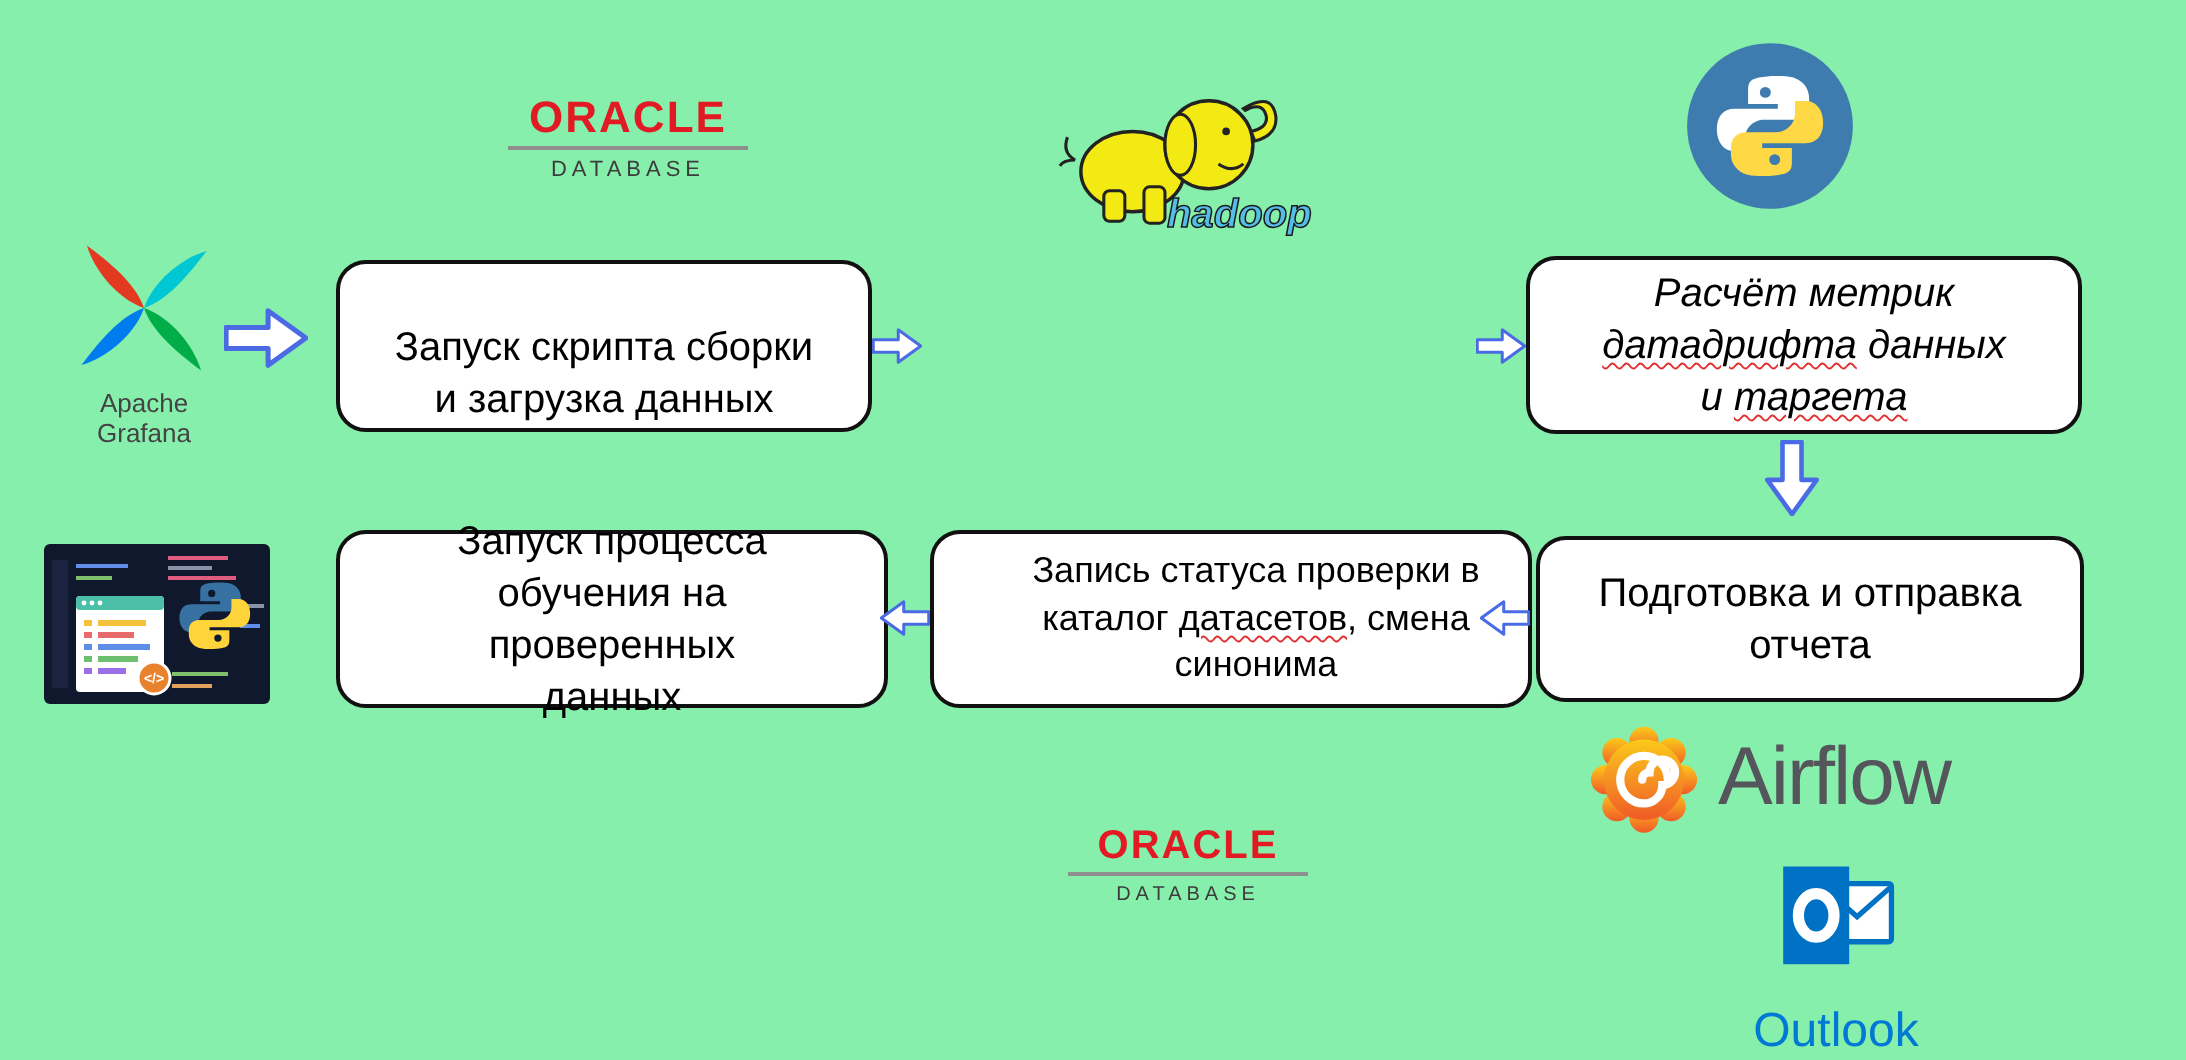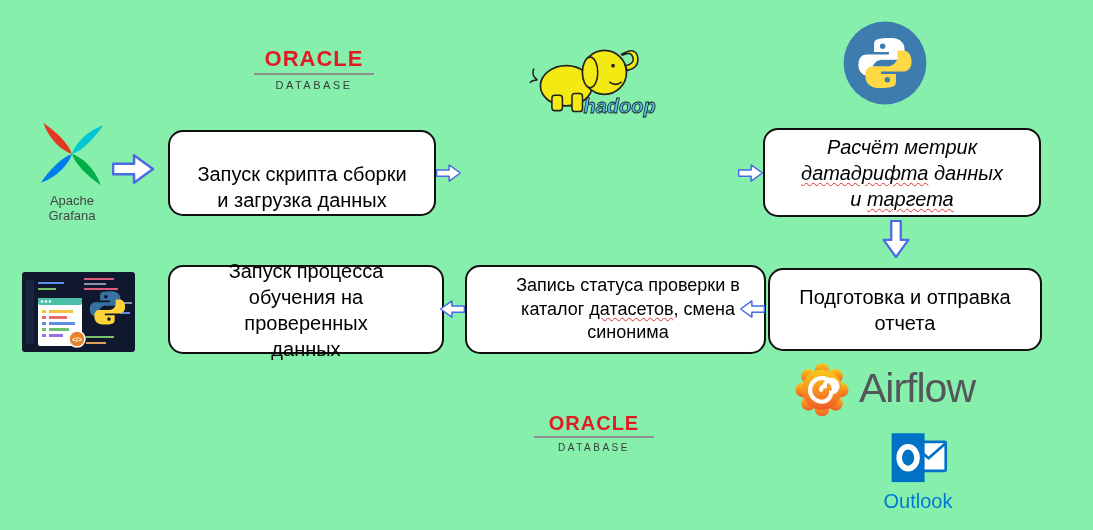--- a/index.html
+++ b/index.html
@@ -51,21 +51,21 @@
   
   .pycode{position:absolute;left:22px;top:272px;}
 
   
   .grafana{position:absolute;left:790px;top:356px;display:flex;align-items:center;gap:5px;}
   .grafana .label{font-size:41px;color:#55565b;font-weight:500;letter-spacing:-1px;}
 
   
   .outlook{position:absolute;left:858px;top:429px;width:120px;display:flex;
            flex-direction:column;align-items:center;}
-  .outlook .label{font-size:20px;color:#0078d4;margin-top:1px;}
+  .outlook .label{font-size:24px;color:#0078d4;margin-top:13px;}
 </style>
 </head>
 <body>
 
 <div class="stage">
 
   <div class="oracle" style="left:252px;top:46px;">
     <span class="name">ORACLE</span>
     <div class="rule"></div>
     <span class="sub">DATABASE</span>

